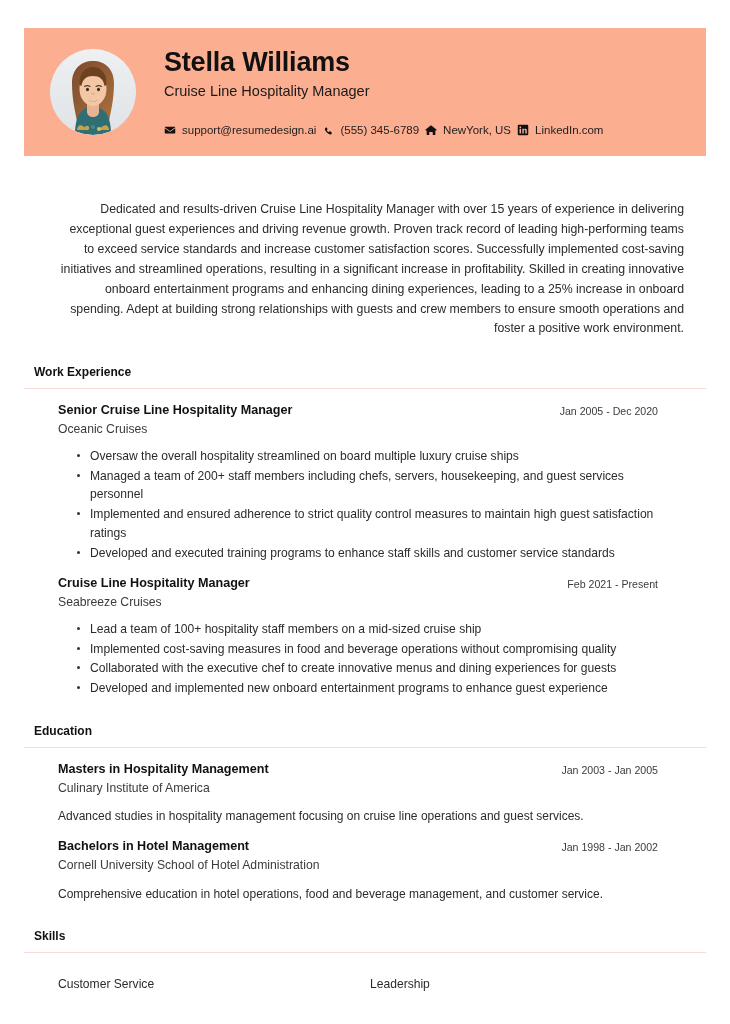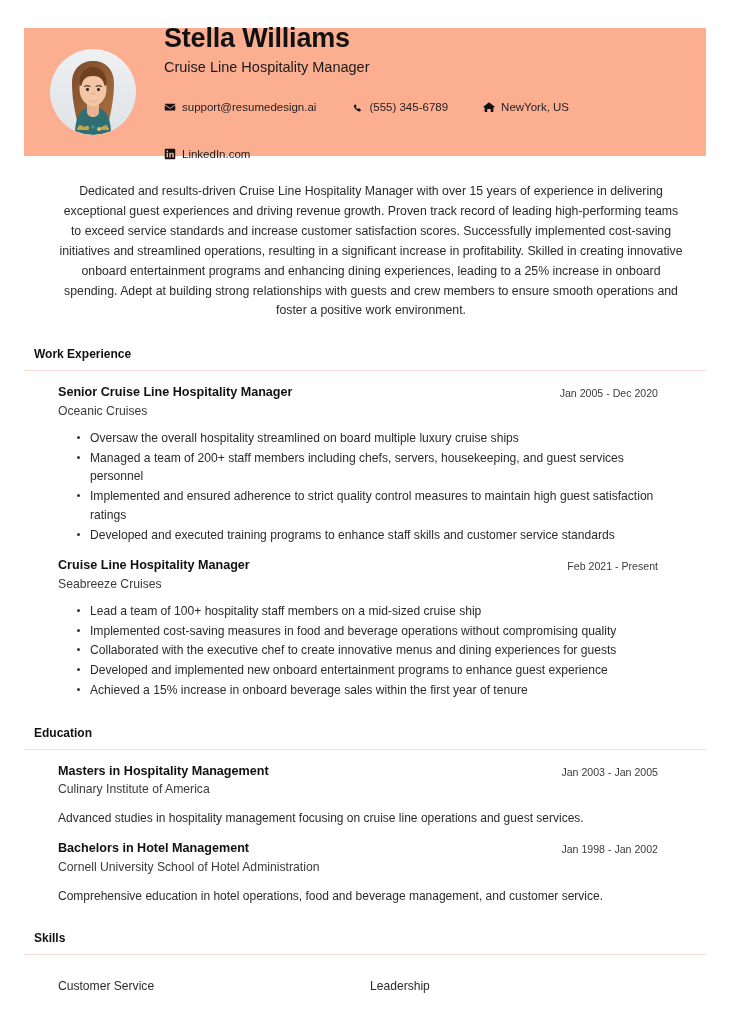--- a/index.html
+++ b/index.html
@@ -31,33 +31,33 @@
   .head-text { margin-left:28px; flex:1 1 auto; }
   .name {
     font-size:27px; font-weight:bold; color:#111;
     letter-spacing:-0.2px; line-height:1.1;
   }
   .role {
     font-size:14.5px; color:#1a1a1a; margin-top:5px;
     line-height:1.2;
   }
   .contacts {
-    display:flex; align-items:center; gap:35px;
+    display:flex; align-items:center; gap:6px;
     margin-top:24px; flex-wrap:wrap;text-align:right;
   }
   .contact { display:flex; align-items:center; gap:6px; }
   .contact-text { font-size:11.5px; color:#1e1e1e; white-space:nowrap; }
   .ic { width:12px; height:12px; display:block; flex:0 0 auto; }
   .ic svg { display:block; width:12px; height:12px; fill:#111; }
 
   
   .summary {
-    margin:26px 46px 0 58px;
+    margin:44px 46px 0 58px;
     font-size:12.3px; line-height:1.62; color:#2b2b2b;
-    text-align:center;
+    text-align:right;
   }
 
   
   .section { margin:0 24px; }
   .section-title {
     font-size:12px; font-weight:bold; color:#111;
     margin-top:26px; padding-left:10px;
   }
   .rule { height:1px; background:#f6dcd4; margin-top:9px; }
 
@@ -201,21 +201,20 @@
       <div class="entry-head">
         <div class="entry-title">Cruise Line Hospitality Manager</div>
         <div class="entry-date">Feb 2021 - Present</div>
       </div>
       <div class="entry-org">Seabreeze Cruises</div>
       <ul class="bullets">
         <li>Lead a team of 100+ hospitality staff members on a mid-sized cruise ship</li>
         <li>Implemented cost-saving measures in food and beverage operations without compromising quality</li>
         <li>Collaborated with the executive chef to create innovative menus and dining experiences for guests</li>
         <li>Developed and implemented new onboard entertainment programs to enhance guest experience</li>
-        <li>Achieved a 15% increase in onboard beverage sales within the first year of tenure</li>
       </ul>
     </div>
   </div>
 
   <div class="section">
     <div class="section-title">Education</div>
     <div class="rule"></div>
 
     <div class="entry">
       <div class="entry-head">

